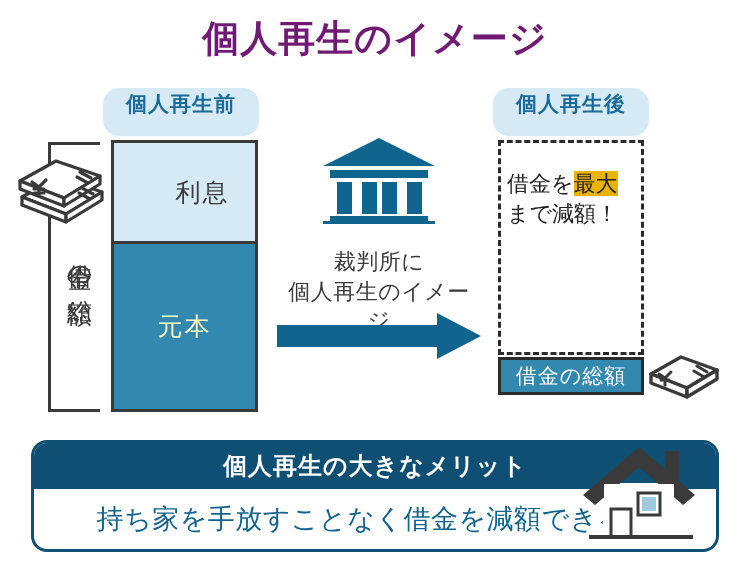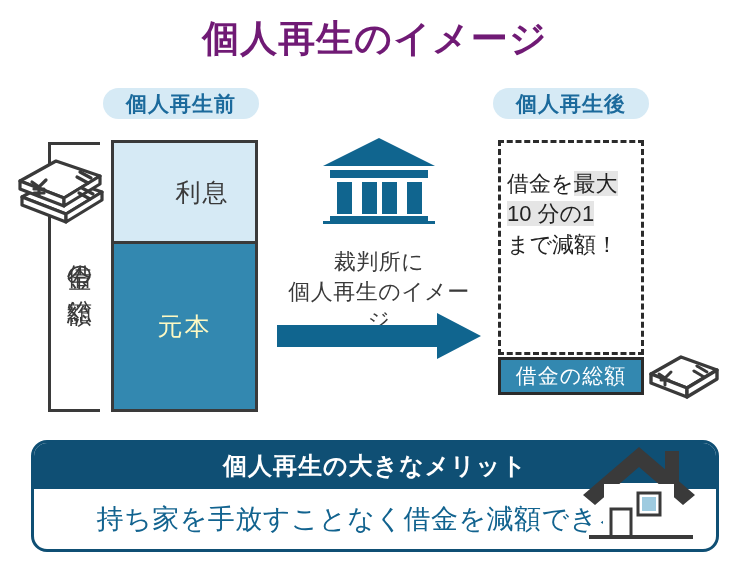--- a/index.html
+++ b/index.html
@@ -26,21 +26,21 @@
     font-size: 37px;
     font-weight: bold;
     color: #701a75;
     letter-spacing: 1px;
     white-space: nowrap;
   }
 
   
   .pill {
     position: absolute;
-    height: 31px;
+    height: 48px;
     line-height: 31px;
     background: #d6eaf5;
     border-radius: 16px;
     text-align: center;
     color: #1b6a9c;
     font-weight: bold;
     font-size: 21px;
     letter-spacing: 1px;
     white-space: nowrap;
   }
@@ -164,21 +164,21 @@
   #after-text {
     position: absolute;
     left: 6px;
     top: 26px;
     width: 134px;
     font-size: 22px;
     line-height: 1.38;
     color: #222222;
     letter-spacing: 0px;
   }
-  .hl { background: #e5e5e5; }
+  .hl { background: #eab308; }
 
   #after-total {
     position: absolute;
     left: 498px;
     top: 357px;
     width: 146px;
     height: 38px;
     background: #3388b0;
     border: 3px solid #2b2b2b;
     box-sizing: border-box;
@@ -315,21 +315,20 @@
   <svg viewBox="0 0 204 46" width="204" height="46" aria-hidden="true">
     <path d="M0 12 L160 12 L160 0 L204 23 L160 46 L160 34 L0 34 Z" fill="#10658f"></path>
   </svg>
 </div>
 
 <div class="pill" id="pill-after">個人再生後</div>
 
 <div id="after-box">
   <div id="after-text">
     <div><span>借金を</span><span class="hl">最大</span></div>
-    <div><span class="hl">10 分の1</span></div>
     <div>まで減額！</div>
   </div>
 </div>
 
 <div id="after-total">
   <span>借金の総額</span>
 </div>
 
 <div id="money-small">
   <svg viewBox="0 0 72 62" width="72" height="62" aria-hidden="true">

